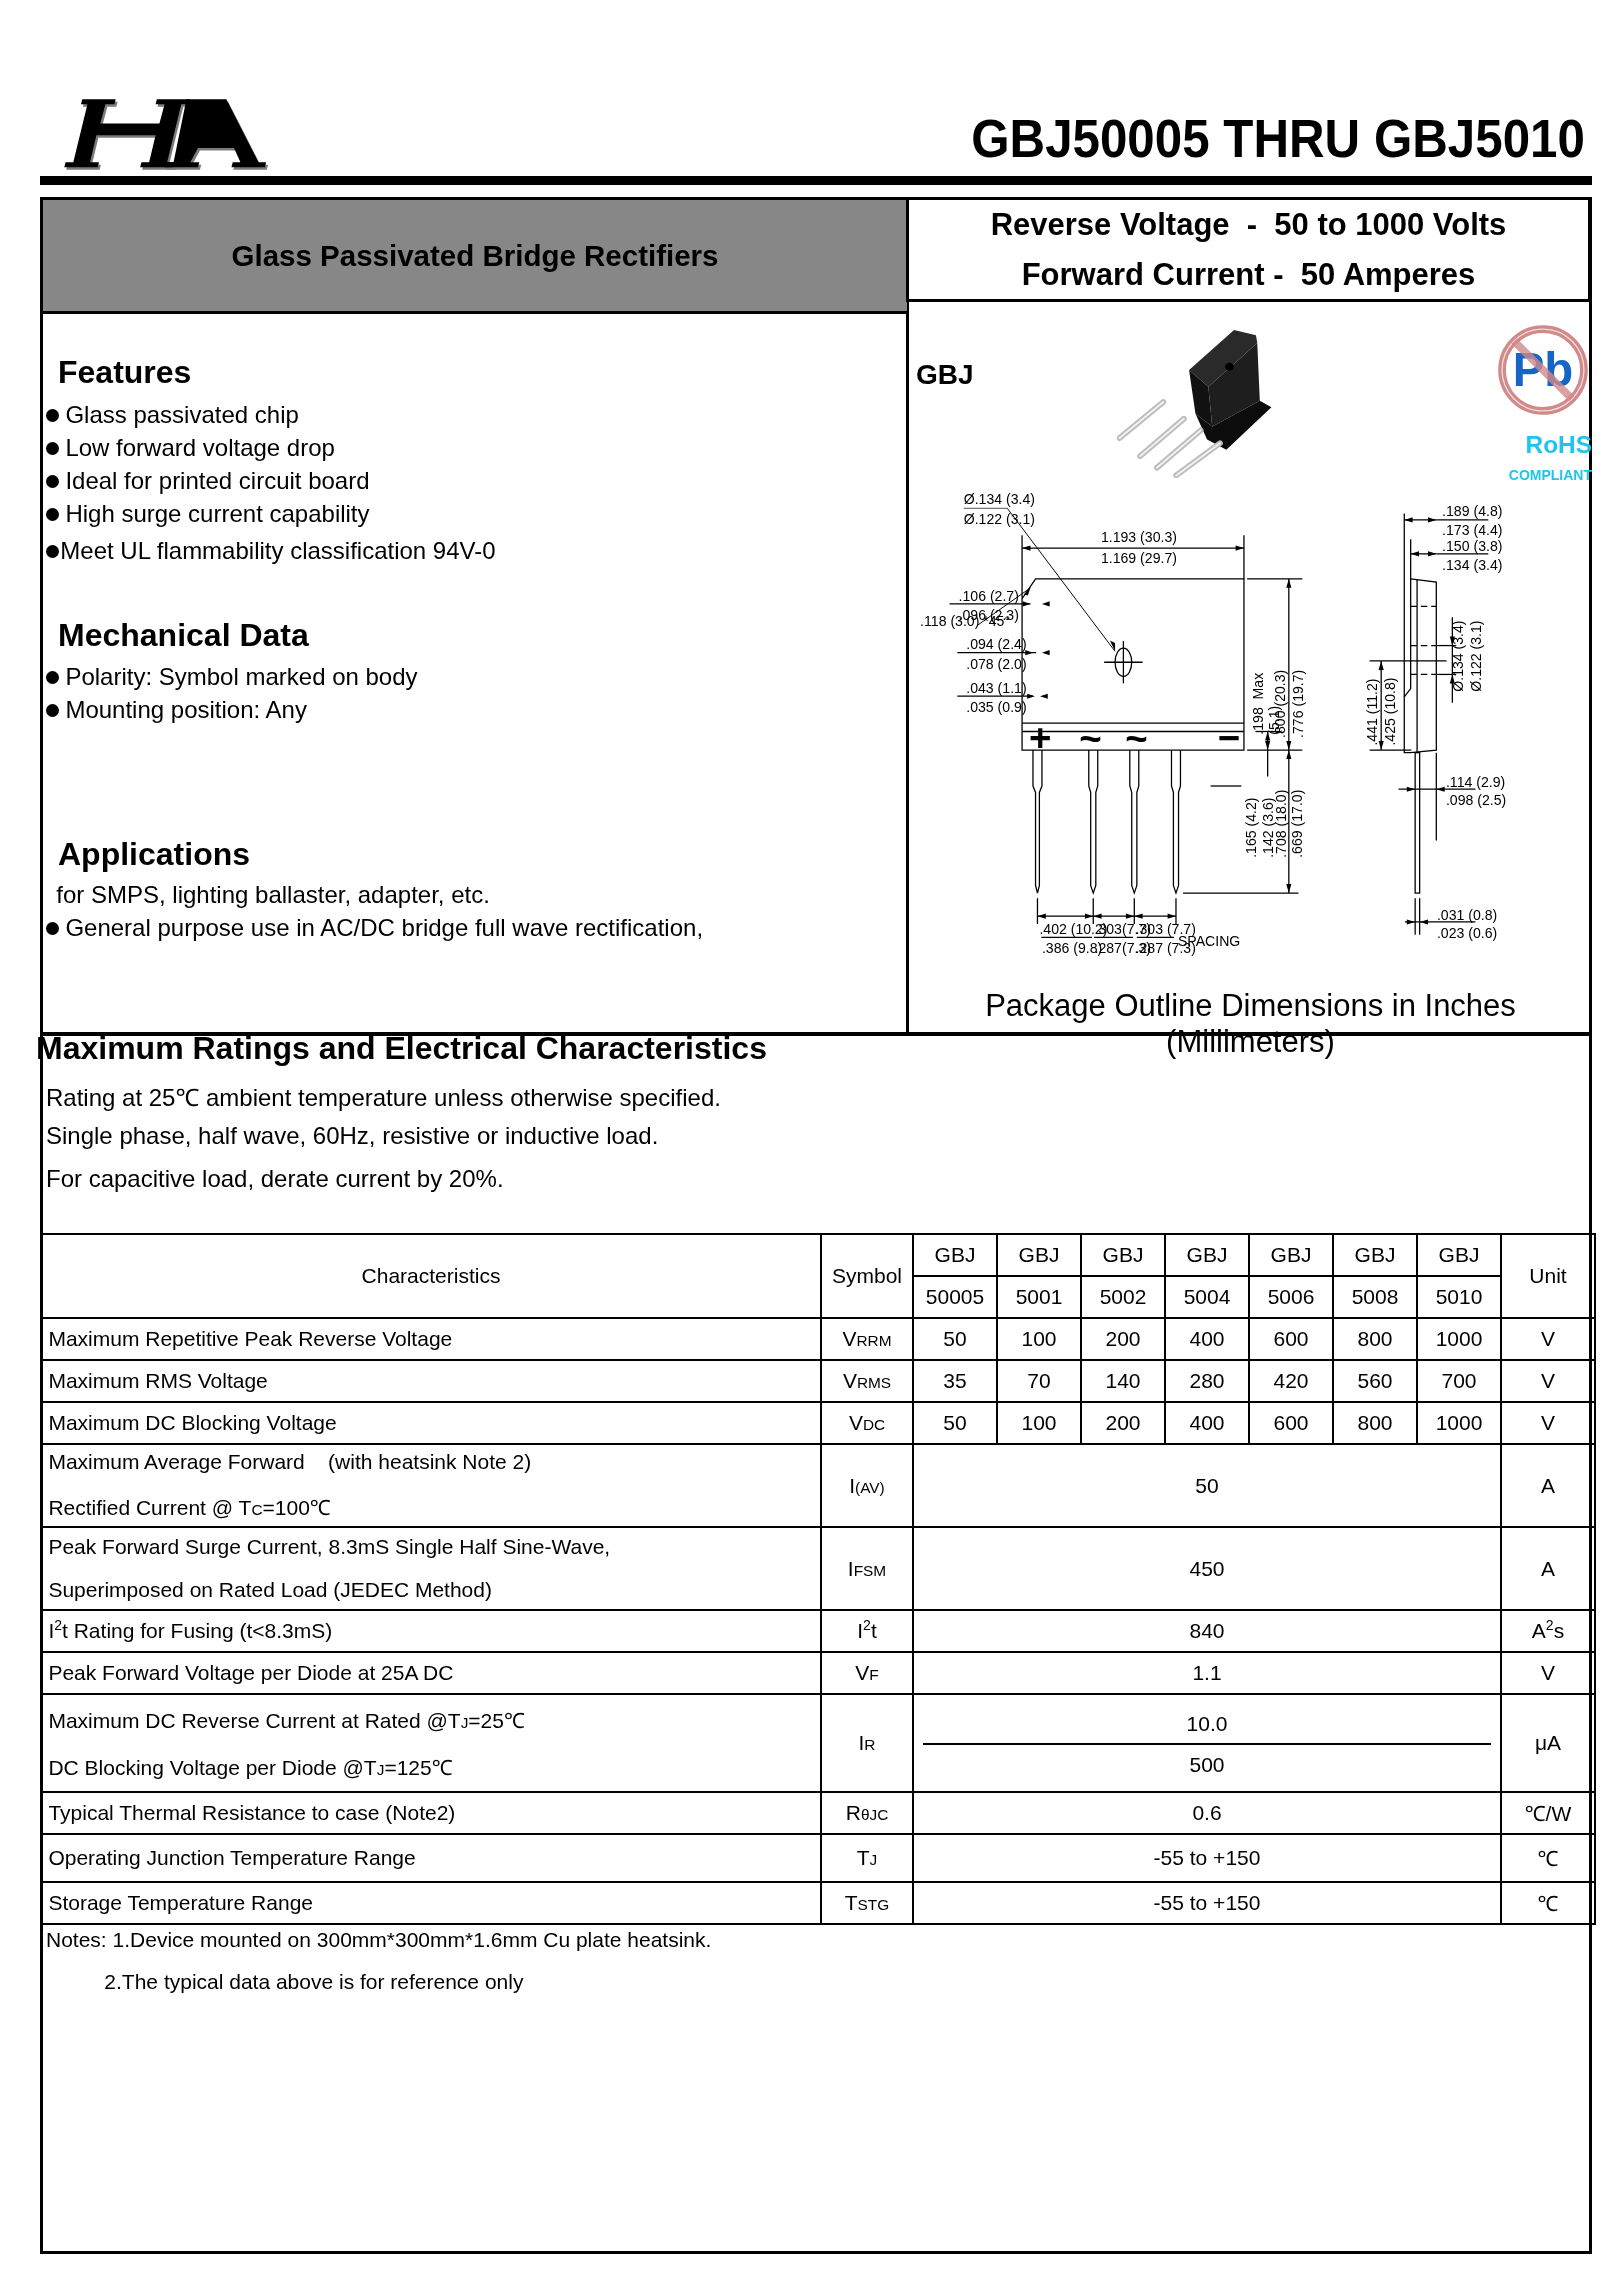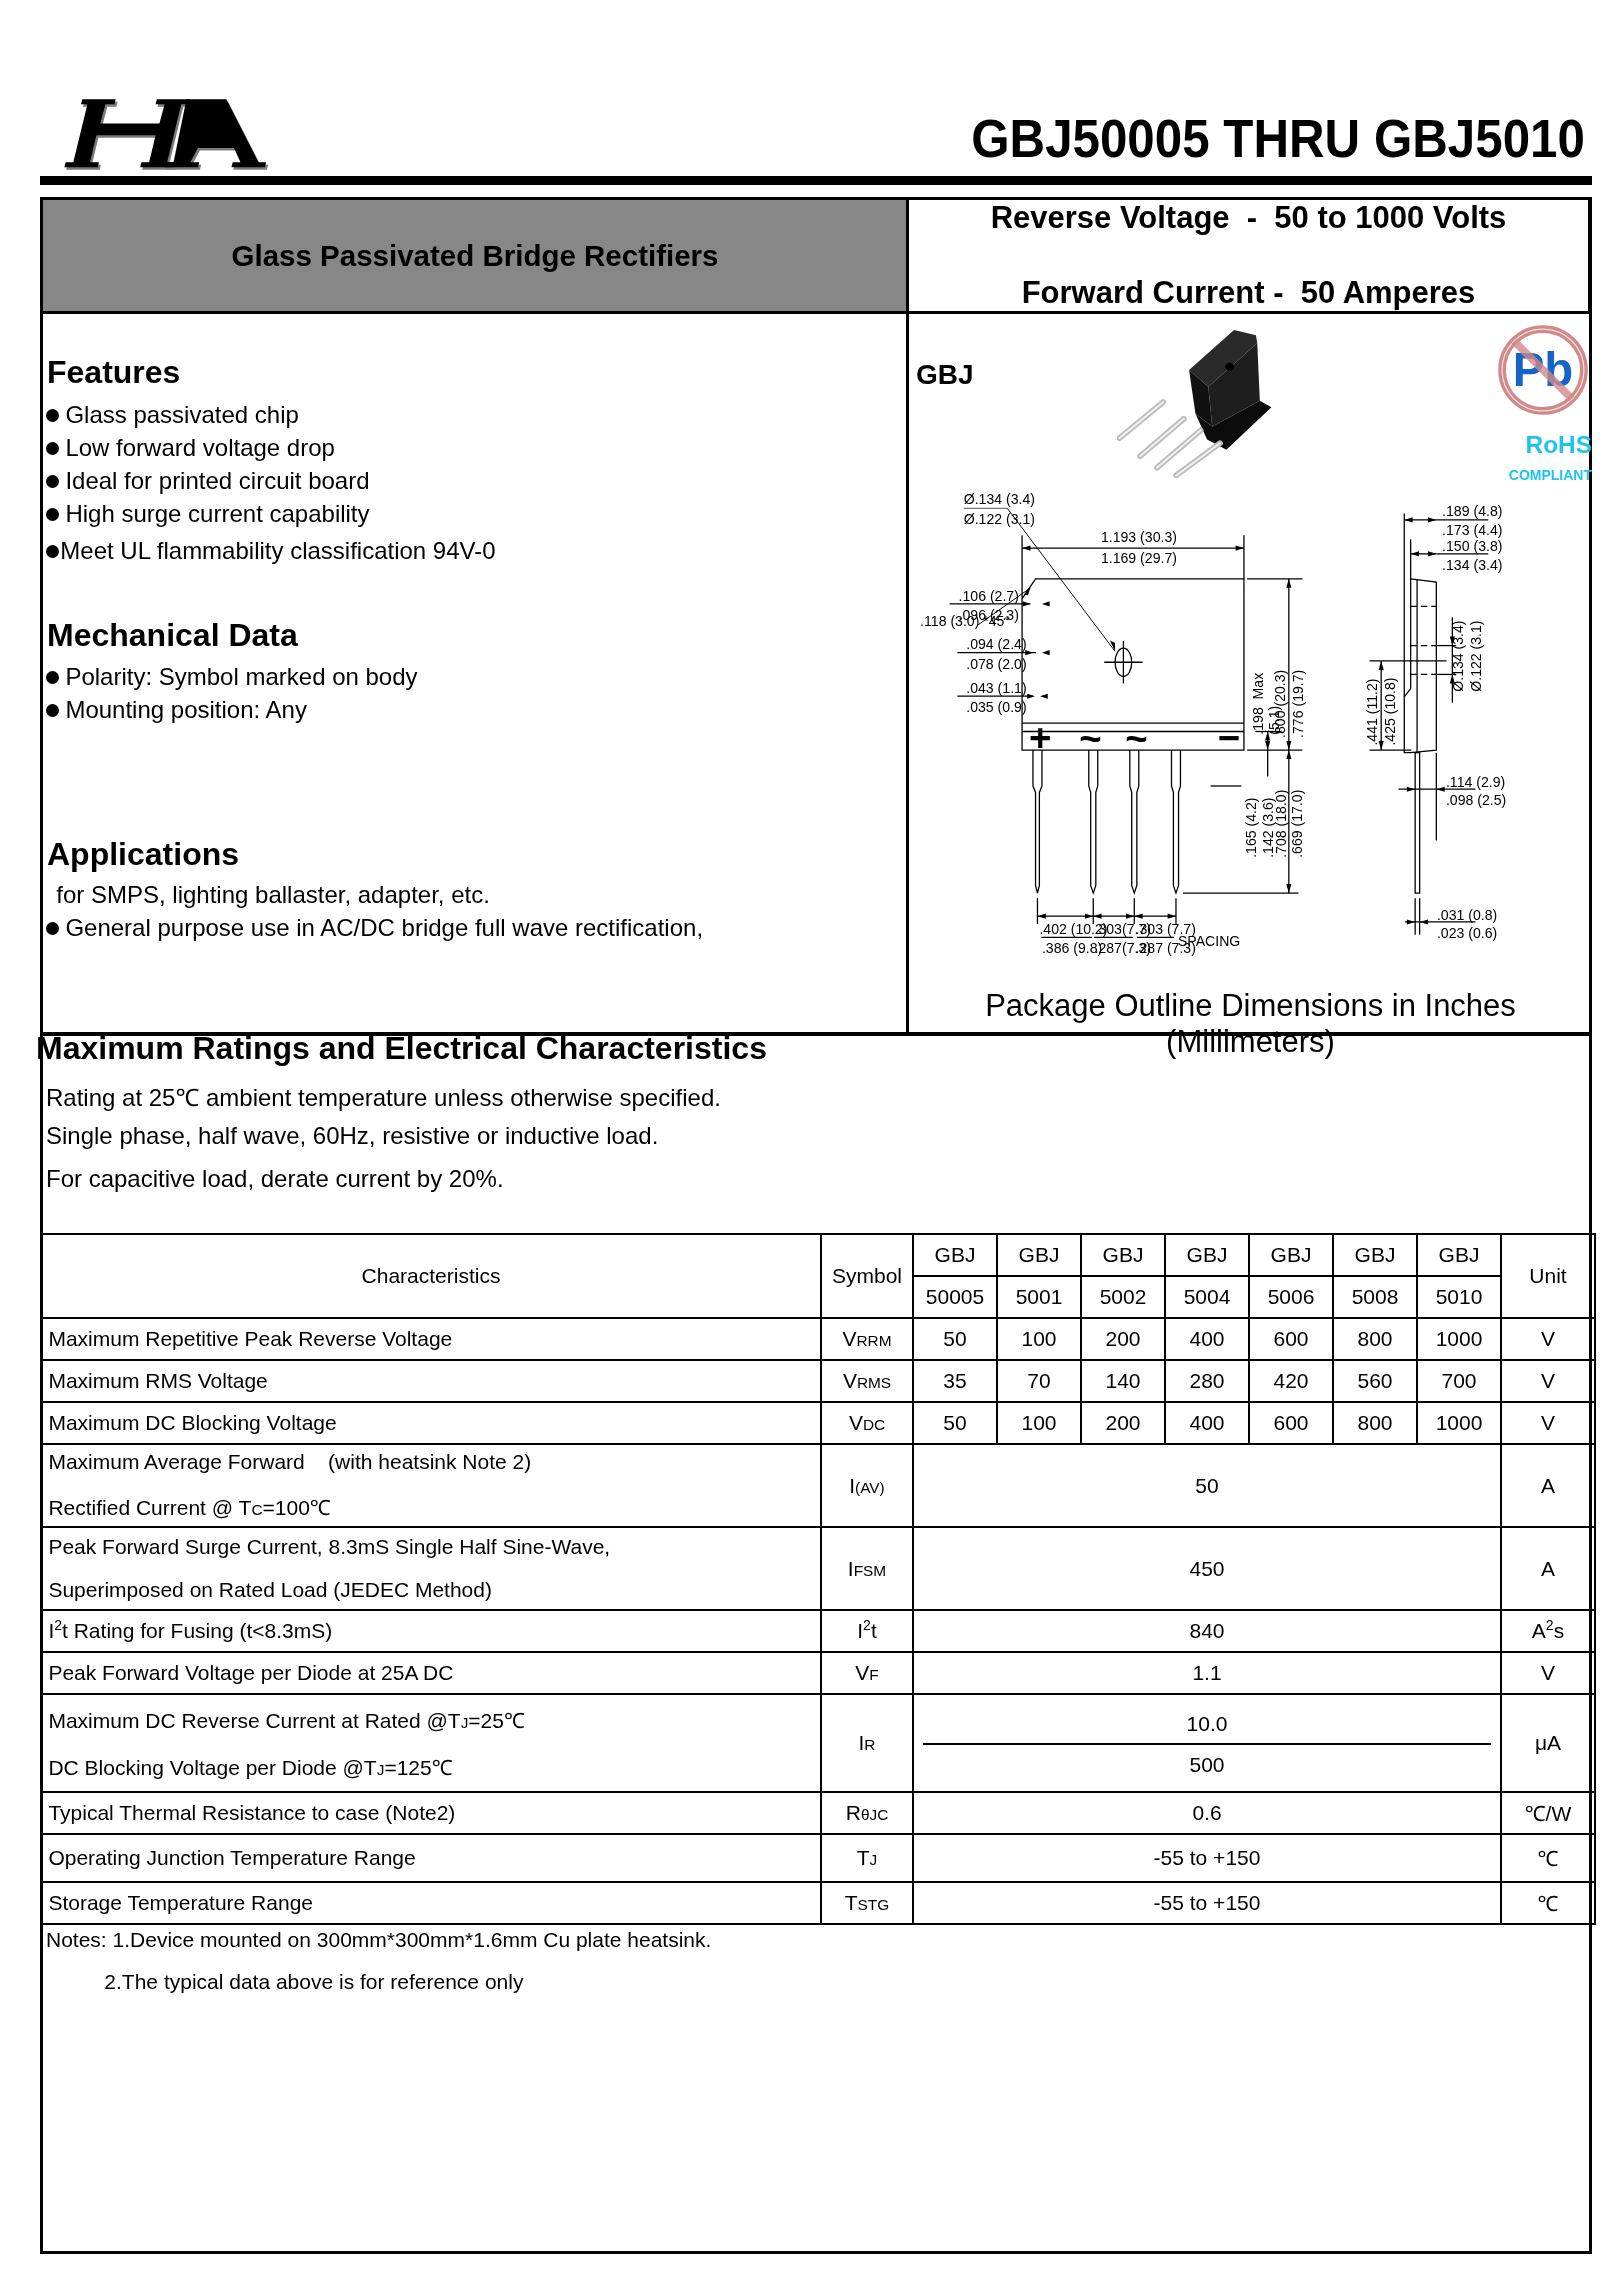--- a/index.html
+++ b/index.html
@@ -9,28 +9,28 @@
   
   .logo { position: absolute; left: 45px; top: 99px; width: 270px; height: 71px; }
   .doc-title { position: absolute; right: 39px; top: 108px; font-size: 53px; font-weight: bold; letter-spacing: 0; transform: scaleX(0.93); transform-origin: right center; white-space: nowrap; }
   .title-rule { position: absolute; left: 40px; top: 176px; width: 1552px; height: 9px; background: #000; }
 
   
   .frame { position: absolute; left: 40px; top: 197px; width: 1552px; height: 2057px; border: 3.2px solid #000; }
 
   .hdr-left { position: absolute; left: 40px; top: 197px; width: 869px; height: 117px; background: #878787; border: 3.2px solid #000; border-right: 2.6px solid #000; display: flex; align-items: center; justify-content: center; }
   .hdr-left span { font-size: 29.5px; font-weight: bold; }
-  .hdr-right { position: absolute; left: 906px; top: 197px; width: 685px; height: 117px; border: 3.2px solid #000; display: flex; flex-direction: column; justify-content: space-between; align-items: center; gap: 14px; }
+  .hdr-right { position: absolute; left: 906px; top: 197px; width: 685px; height: 105px; border: 3.2px solid #000; display: flex; flex-direction: column; justify-content: center; align-items: center; gap: 14px; }
   .hdr-right span { font-size: 31px; font-weight: bold; white-space: pre; }
 
   .vdivider { position: absolute; left: 906px; top: 314px; width: 2.6px; height: 722px; background: #000; }
   .hline { position: absolute; left: 40px; width: 1552px; height: 3.9px; background: #000; }
 
   
-  .sec-title { position: absolute; left: 47px; font-size: 32px; font-weight: bold; }
+  .sec-title { position: absolute; left: 58px; font-size: 32px; font-weight: bold; }
   .bullet-list { position: absolute; left: 46px; list-style: none; }
   .bullet-list li { font-size: 24px; height: 33px; line-height: 33px; white-space: pre; }
   .bullet-list li .dot { display: inline-block; width: 13px; height: 13px; border-radius: 50%; background: #000; margin-right: 6.4px; vertical-align: 1.3px; }
 
   
   .pkg-label { position: absolute; left: 916px; top: 359px; font-size: 28px; font-weight: bold; }
   .pkg-photo { position: absolute; left: 1117px; top: 330px; width: 193px; height: 148px; }
   .rohs { position: absolute; left: 1476px; top: 314px; width: 116px; height: 186px; }
   .rohs-text { position: absolute; right: 33px; font-weight: bold; }
   .drawing { position: absolute; left: 911px; top: 475px; width: 680px; height: 513px; }

